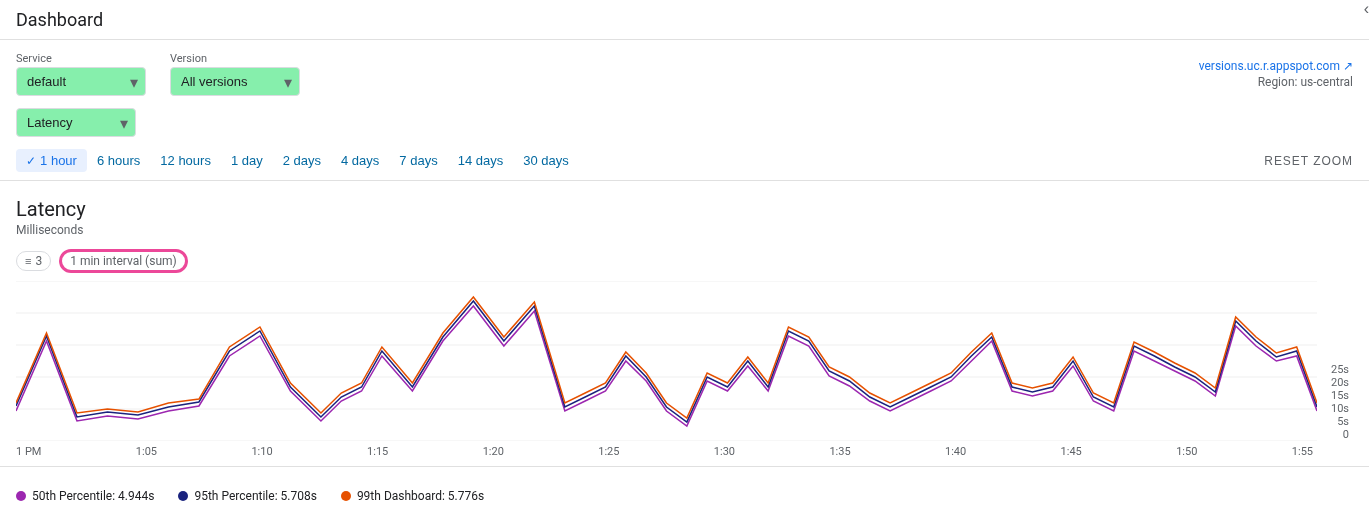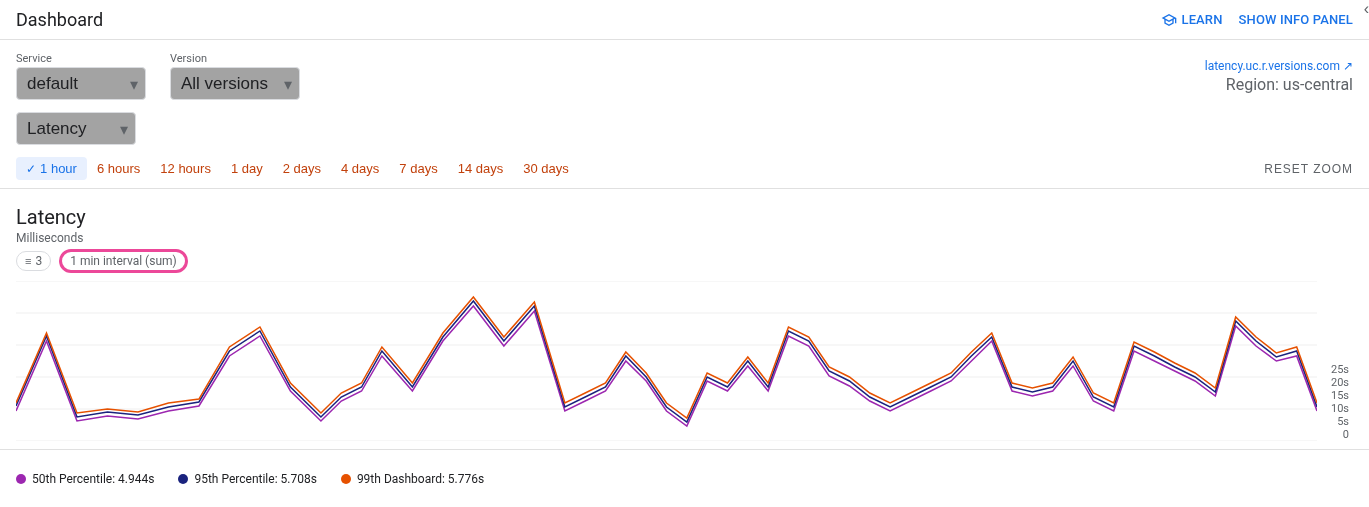--- a/index.html
+++ b/index.html
@@ -63,23 +63,23 @@
       color: #5f6368;
     }
     .select-wrapper {
       position: relative;
       display: inline-block;
     }
     .select-box {
       border: 1px solid #dadce0;
       border-radius: 4px;
       padding: 6px 28px 6px 10px;
-      font-size: 17px;
+      font-size: 13px;
       color: #202124;
-      background: #a3a3a3;
+      background: #86efac;
       appearance: none;
       cursor: pointer;
       min-width: 130px;
     }
     .select-arrow {
       position: absolute;
       right: 8px;
       top: 50%;
       transform: translateY(-50%);
       pointer-events: none;
@@ -93,21 +93,21 @@
     .region-link {
       color: #1a73e8;
       cursor: pointer;
       text-decoration: none;
       display: flex;
       align-items: center;
       gap: 3px;
     }
     .region-text {
       color: #5f6368;
-      font-size: 16px;
+      font-size: 12px;
       margin-top: 2px;
     }
 
     .metric-selector-row {
       padding: 4px 16px 8px 16px;
     }
 
     .time-range-row {
       display: flex;
       align-items: center;
@@ -116,21 +116,21 @@
       border-bottom: 1px solid #e0e0e0;
     }
     .time-range-buttons {
       display: flex;
       align-items: center;
       gap: 0;
     }
     .time-btn {
       padding: 4px 10px;
       font-size: 13px;
-      color: #c2410c;
+      color: #0369a1;
       cursor: pointer;
       border: none;
       background: none;
       border-radius: 4px;
     }
     .time-btn.active {
       color: #1a73e8;
       background: #e8f0fe;
       display: flex;
       align-items: center;
@@ -156,21 +156,21 @@
     }
     .chart-title {
       font-size: 20px;
       font-weight: 400;
       color: #202124;
       margin-bottom: 2px;
     }
     .chart-subtitle {
       font-size: 12px;
       color: #5f6368;
-      margin-bottom: 4px;
+      margin-bottom: 12px;
     }
     .chart-controls {
       display: flex;
       align-items: center;
       gap: 8px;
       margin-bottom: 8px;
     }
     .filter-badge {
       display: flex;
       align-items: center;
@@ -253,29 +253,20 @@
     .bottom-border {
       border-bottom: 1px solid #e0e0e0;
       margin-top: 4px;
     }
   </style>
 </head>
 <body>
 
 <div class="header">
   <span class="header-title">Dashboard</span>
-  <div class="header-actions">
-    <a class="learn-btn">
-      <svg width="16" height="16" viewBox="0 0 24 24" fill="#1a73e8">
-          <path d="M12 3L1 9l4 2.18v6L12 21l7-3.82v-6l2-1.09V17h2V9L12 3zm6.82 6L12 12.72 5.18 9 12 5.28 18.82 9zM17 15.99l-5 2.73-5-2.73v-3.72L12 15l5-2.73v3.72z"></path>
-        </svg>
-      <span>LEARN</span>
-    </a>
-    <span class="show-info-btn">SHOW INFO PANEL</span>
-  </div>
 </div>
 
 <div class="controls-row">
   <div class="controls-left">
     <div class="select-group">
       <span class="select-label">Service</span>
       <div class="select-wrapper">
         <select class="select-box">
           <option>default</option>
           <option>worker</option>
@@ -292,21 +283,21 @@
           <option>v1</option>
           <option>v2</option>
         </select>
         <span class="select-arrow">▾</span>
       </div>
     </div>
   </div>
   <div class="controls-right">
     <div style="display:flex;align-items:center;justify-content:flex-end;gap:4px;">
       <a class="region-link">
-        <span>latency.uc.r.versions.com</span>
+        <span>versions.uc.r.appspot.com</span>
         <span style="font-size:12px;">↗</span>
       </a>
     </div>
     <div class="region-text">Region: us-central</div>
   </div>
 </div>
 
 <div class="metric-selector-row">
   <div class="select-wrapper">
     <select class="select-box" style="min-width:120px;">
@@ -390,20 +381,34 @@
     <div class="y-axis-labels">
       <span>25s</span>
       <span>20s</span>
       <span>15s</span>
       <span>10s</span>
       <span>5s</span>
       <span>0</span>
     </div>
   </div>
 
+  <div class="x-axis-labels" style="display:flex;justify-content:space-between;padding-right:40px;padding-top:4px;font-size:11px;color:#5f6368;">
+    <span>1 PM</span>
+    <span>1:05</span>
+    <span>1:10</span>
+    <span>1:15</span>
+    <span>1:20</span>
+    <span>1:25</span>
+    <span>1:30</span>
+    <span>1:35</span>
+    <span>1:40</span>
+    <span>1:45</span>
+    <span>1:50</span>
+    <span>1:55</span>
+  </div>
 </div>
 
 <div class="legend-row">
   <div class="legend-item">
     <div class="legend-dot" style="background:#9c27b0;"></div>
     <span>50th Percentile: 4.944s</span>
   </div>
   <div class="legend-item">
     <div class="legend-dot" style="background:#1a237e;"></div>
     <span>95th Percentile: 5.708s</span>

